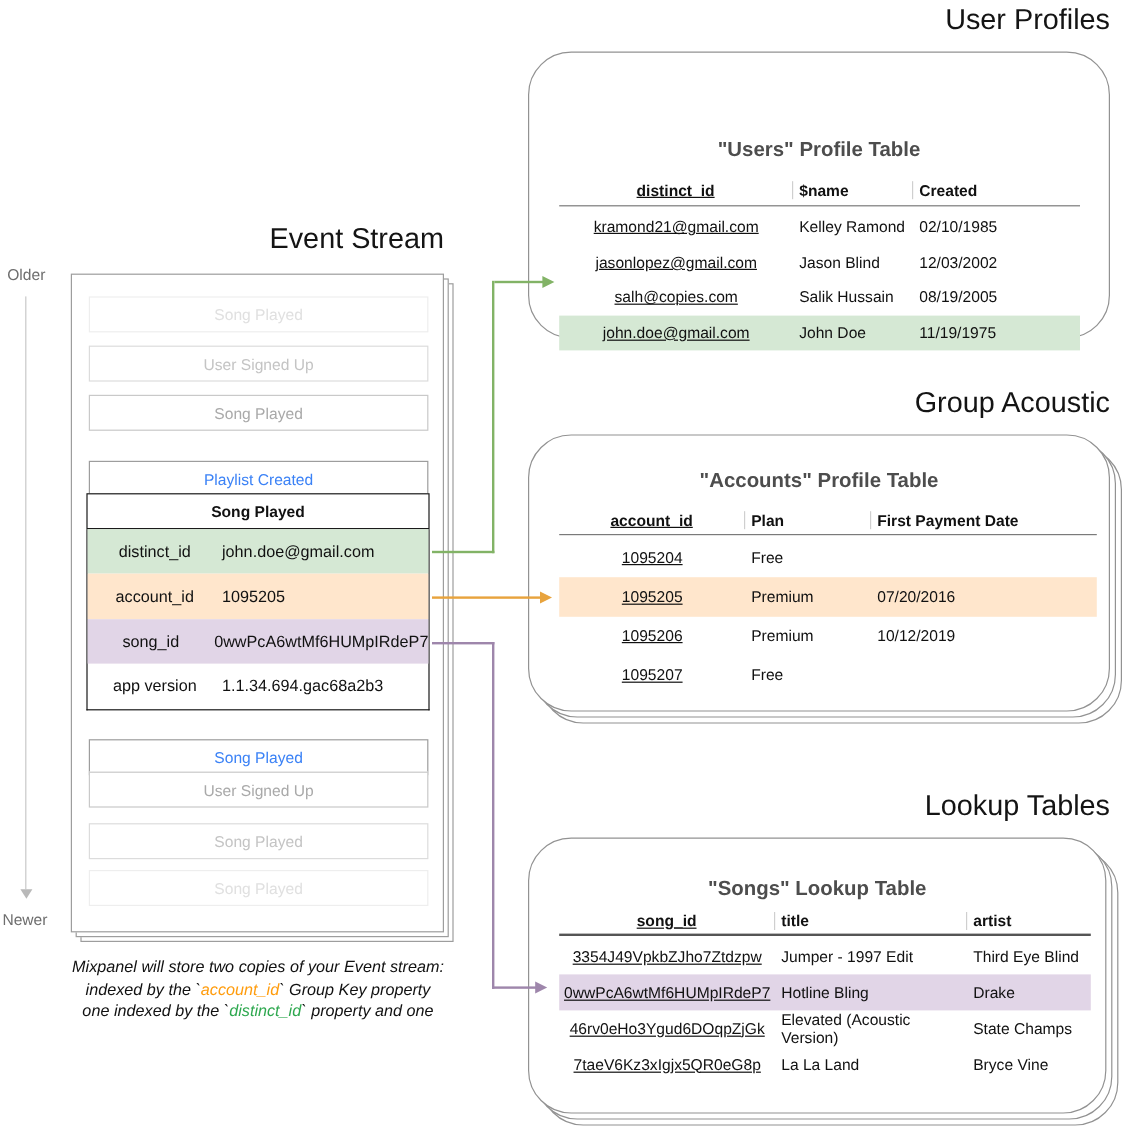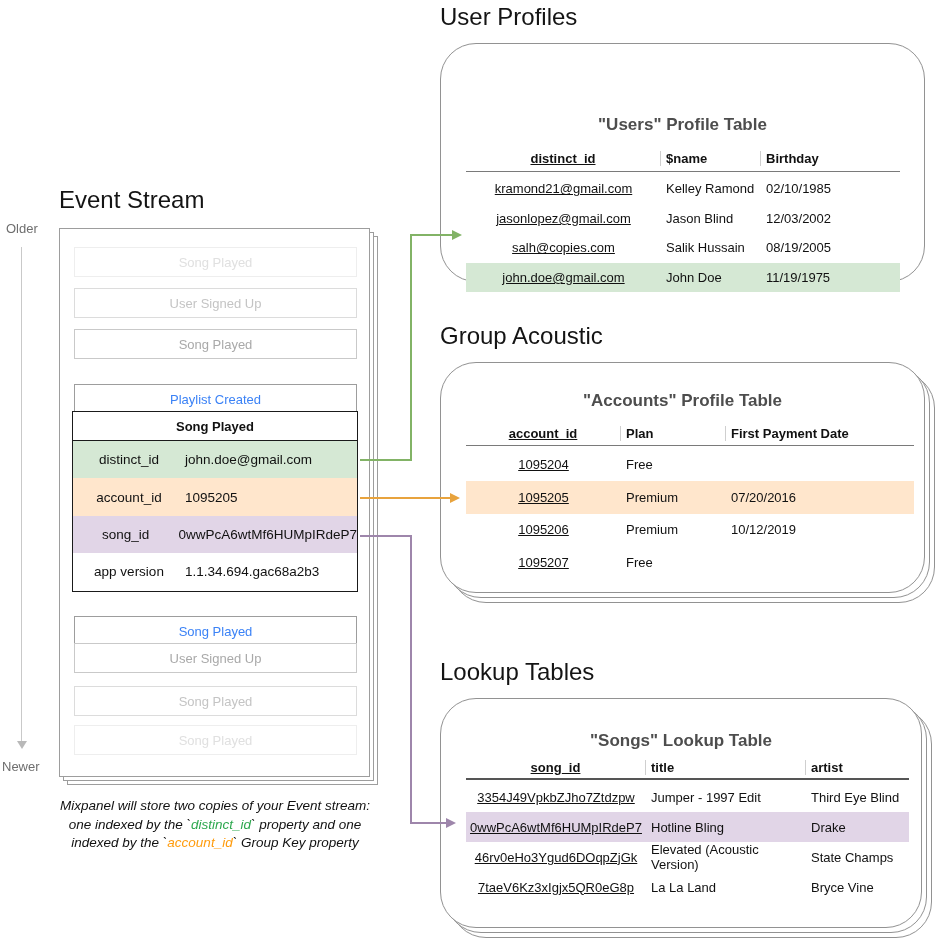--- a/index.html
+++ b/index.html
@@ -5,21 +5,21 @@
   html,body { margin:0; padding:0; background:#fff; }
   * { box-sizing:border-box; }
   .canvas {
     position:relative; width:941px; height:951px; background:#fff;
     font-family:"Liberation Sans", sans-serif; color:#111;
     overflow:hidden;
   }
   .abs { position:absolute; }
 
   
-  .big-title { font-size:24px; color:#141414; text-align:left; }
+  .big-title { font-size:24px; color:#141414; text-align:right; }
 
   
   .es-layer { background:#fff; border:1px solid #9d9d9d; }
   .es-box   { background:#fff; border:1px solid #9d9d9d; }
   .ev {
     position:absolute; left:14px; width:283px; height:30px;
     border:1px solid; background:#fff;
     font-size:13px; text-align:center; line-height:29px;
   }
   .f0 { color:#3b82f6; border-color:#9d9d9d;margin-top:13px; }
@@ -139,33 +139,33 @@
     </div>
 
     <div class="ev f0" style="top:374px;">Song Played</div>
     <div class="ev f1" style="top:414px;">User Signed Up</div>
     <div class="ev f2" style="top:457px;">Song Played</div>
     <div class="ev f3" style="top:496px;">Song Played</div>
   </div>
 
   <div class="abs caption" style="left:15px; top:797px; width:400px;font-style:italic;">
     <div>Mixpanel will store two copies of your Event stream:</div>
+    <div><span>indexed by the `</span><span class="code-orange">account_id</span><span>` Group Key property</span></div>
     <div><span>one indexed by the `</span><span class="code-green">distinct_id</span><span>` property and one</span></div>
-    <div><span>indexed by the `</span><span class="code-orange">account_id</span><span>` Group Key property</span></div>
   </div>
 
   <div class="abs big-title" style="left:440px; top:3px; width:485px;">User Profiles</div>
 
   <div class="abs card" style="left:440px; top:43px; width:485px; height:239px;">
     <div class="card-sub" style="top:71px;">"Users" Profile Table</div>
     <div class="tbl" style="left:25px; top:101px; width:434px;">
       <div class="tbl-head cols-users" style="height:26px;">
         <div>distinct_id</div>
         <div>$name</div>
-        <div>Birthday</div>
+        <div>Created</div>
       </div>
       <div class="tbl-sep"></div>
       <div style="height:2px;"></div>
       <div class="tbl-row cols-users h-users">
         <div>kramond21@gmail.com</div>
         <div>Kelley Ramond</div>
         <div>02/10/1985</div>
       </div>
       <div class="tbl-row cols-users h-users">
         <div>jasonlopez@gmail.com</div>

